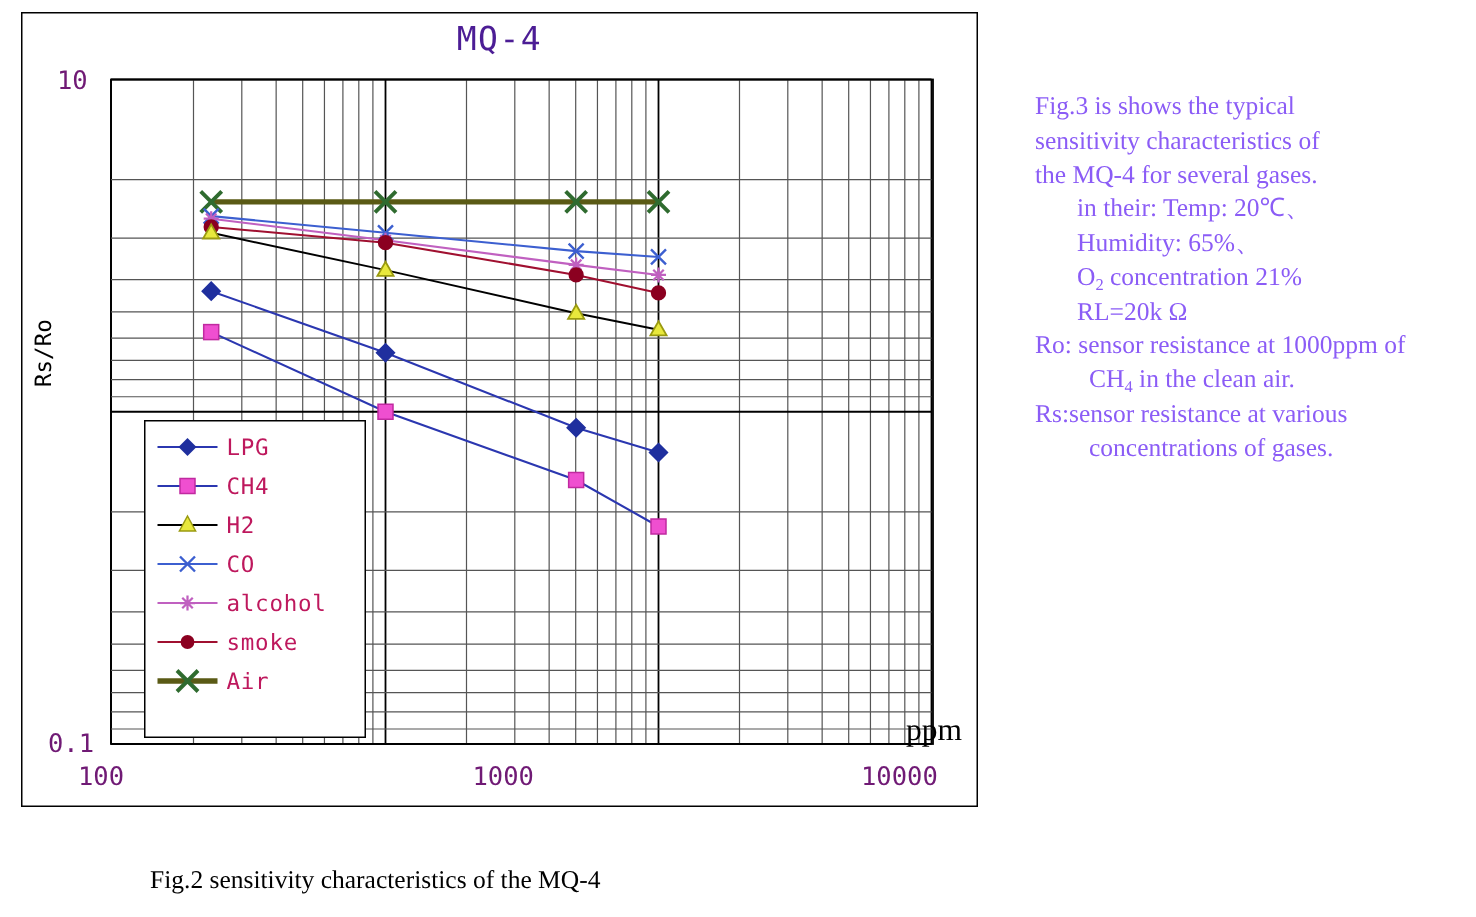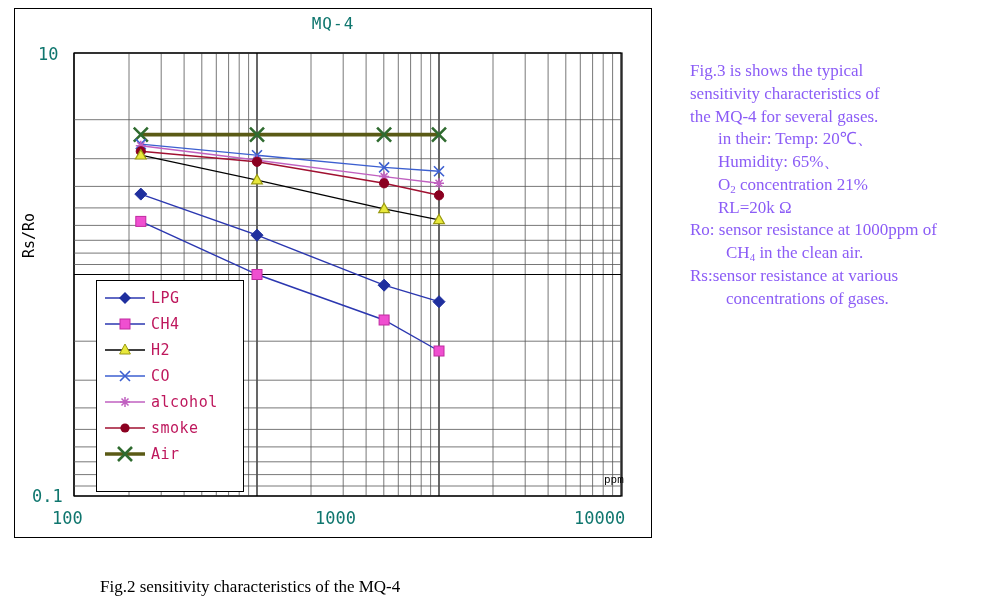--- a/index.html
+++ b/index.html
@@ -38,22 +38,22 @@
     box-sizing: border-box;
     background: #fff;
   }
   #chart-title {
     position: absolute;
     left: 0;
     top: 6px;
     width: 638px;
     text-align: center;
     font-family: "DejaVu Sans Mono", monospace;
-    font-size: 16px;
-    color: #0f766e;
+    font-size: 22px;
+    color: #4c1d95;
     letter-spacing: 1px;
   }
   #plot-svg {
     position: absolute;
     left: 0;
     top: 0;
   }
   .axis-label-y {
     position: absolute;
     left: 6px;
@@ -62,34 +62,34 @@
     transform-origin: left top;
     font-family: "DejaVu Sans Mono", monospace;
     font-size: 15px;
     color: #000;
     white-space: nowrap;
   }
   .tick-text {
     position: absolute;
     font-family: "DejaVu Sans Mono", monospace;
     font-size: 17px;
-    color: #0f766e;
+    color: #701a75;
     white-space: nowrap;
   }
   #y-top-label { left: 24px; top: 36px; }
   #y-bot-label { left: 18px; top: 478px; }
   #x-left-label { left: 38px; top: 500px; }
   #x-mid-label { left: 301px; top: 500px; }
   #x-right-label { left: 560px; top: 500px; }
   #ppm-label {
     position: absolute;
     left: 590px;
     top: 466px;
-    font-family: Liberation Mono, monospace;
-    font-size: 11px;
+    font-family: Liberation Serif, serif;
+    font-size: 21px;
     color: #000;
   }
 
   
   #legend {
     position: absolute;
     left: 82px;
     top: 272px;
     width: 148px;
     height: 212px;

